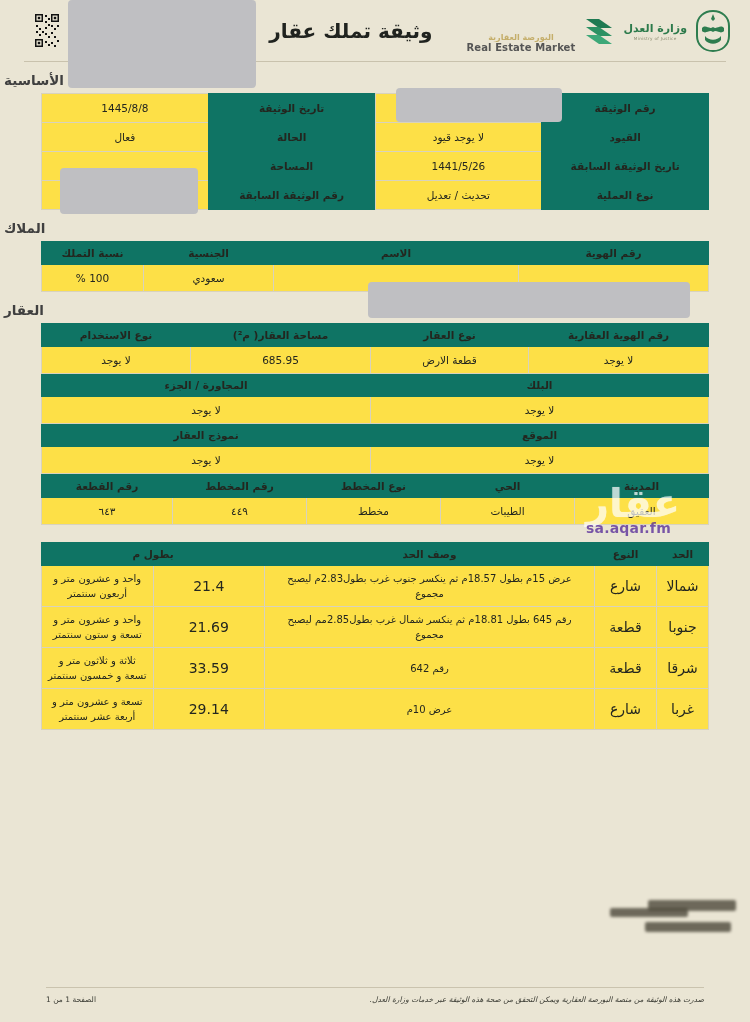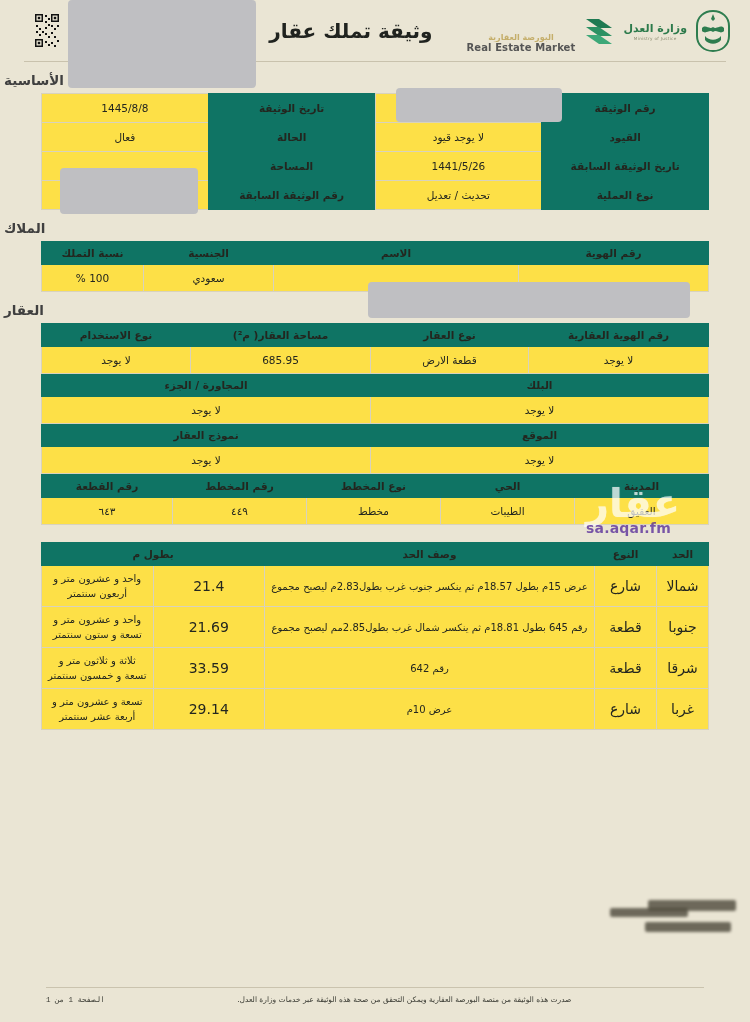--- a/index.html
+++ b/index.html
@@ -111,21 +111,21 @@
   .basic td { height: 29px; }
 
   
   .owners td { height: 27px; }
 
   
   .prop td { height: 27px; }
 
   
   .bounds td { height: 26px; font-size: 14px; }
-  .bounds .desc { font-size: 10px; line-height: 1.5; padding: 5px 0; }
+  .bounds .desc { font-size: 10px; line-height: 1.5; padding: 5px 8px; }
   .bounds .words { font-size: 10px; line-height: 1.5; padding: 5px 6px; }
 
   
   .redact {
     position: absolute;
     background: #bfbfc2;
     border-radius: 4px;
     z-index: 40;
   }
 
@@ -176,22 +176,22 @@
     background: #cac3ae;
   }
   .footer-row {
     display: flex;
     justify-content: space-between;
     align-items: center;
     padding: 0 46px;
     font-size: 7.5px;
     color: #3a3b33;
   }
-  .footer-note { flex: 1; text-align: center; }
-  .footer-page { white-space: nowrap; font-family: Liberation Mono, monospace; }
+  .footer-note { flex: 1; text-align: right; font-style: italic; }
+  .footer-page { white-space: nowrap; }
 </style>
 </head>
 <body>
 
 <div class="page">
 
   <div class="doc-header">
 
     <div class="logos">
 

